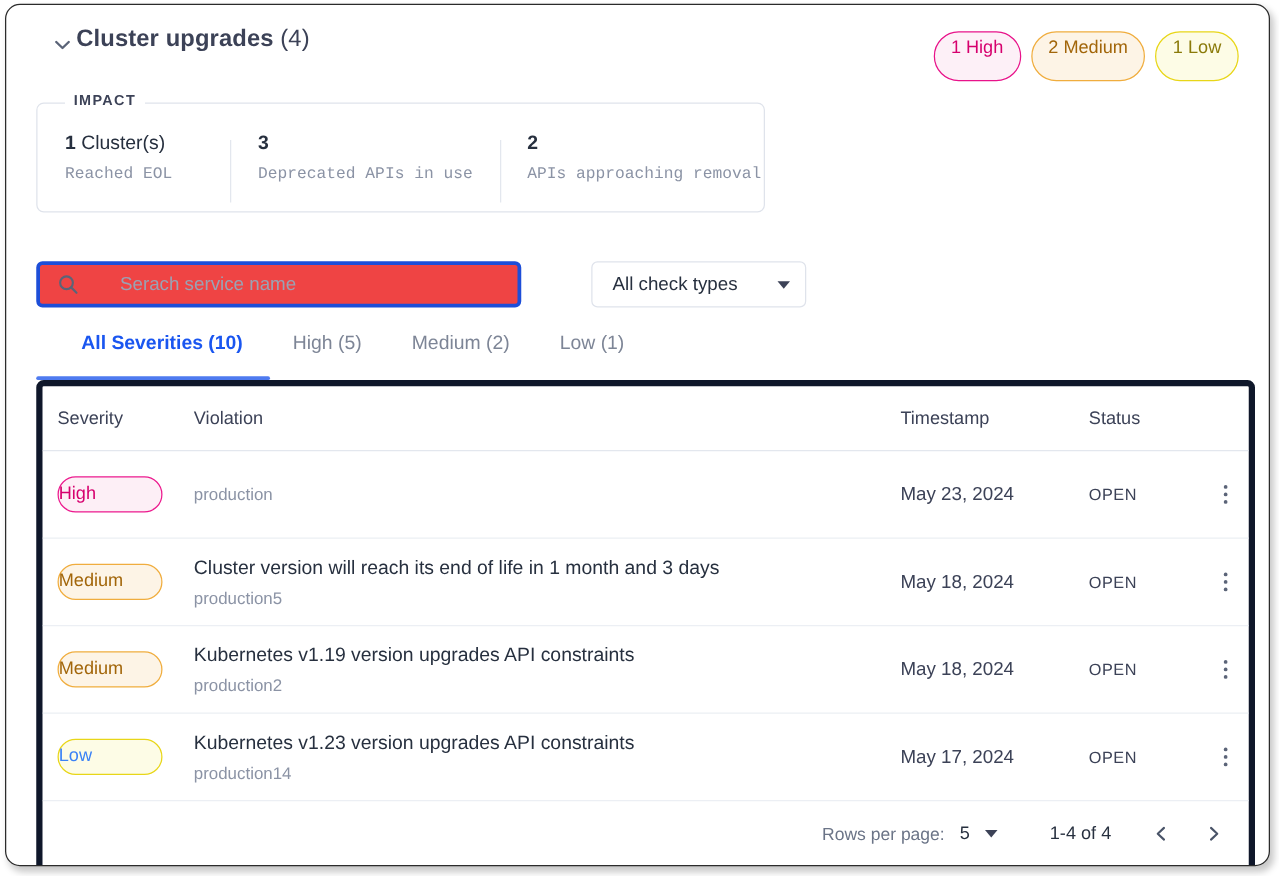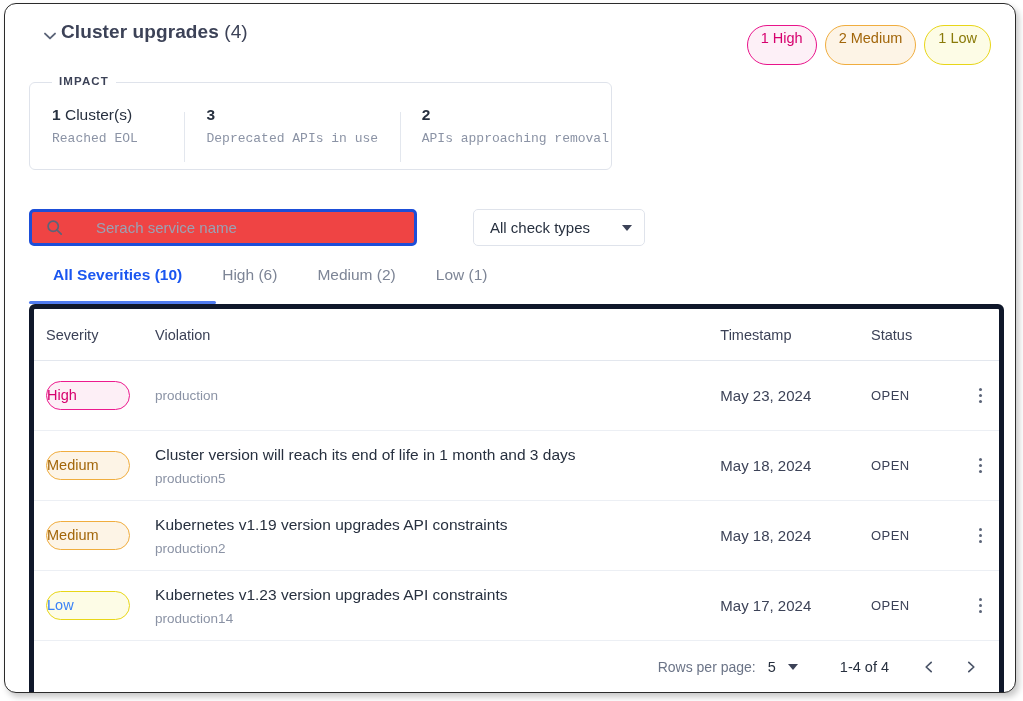--- a/index.html
+++ b/index.html
@@ -195,21 +195,21 @@
     width: 0; height: 0;
     border-left: 5.5px solid transparent;
     border-right: 5.5px solid transparent;
     border-top: 6.5px solid #3c4257;
     margin-left: 6px;
   }
 
   
   .tabs {
     position: absolute;
-    left: 24px;
+    left: 36px;
     top: 262px;
     display: flex;
     align-items: flex-start;
   }
   .tab {
     font-size: 15.5px;
     color: #7d8596;
     padding: 0 20px 15px;
     cursor: pointer;
     white-space: nowrap;
@@ -413,21 +413,21 @@
     <input class="search-input" type="text" placeholder="Serach service name" style="">
   </div>
 
   <div class="check-types">
     <span class="check-types-label">All check types</span>
     <span class="caret-down"></span>
   </div>
 
   <div class="tabs">
     <div class="tab active">All Severities (10)</div>
-    <div class="tab">High (6)</div>
+    <div class="tab">High (5)</div>
     <div class="tab">Medium (2)</div>
     <div class="tab">Low (1)</div>
   </div>
   <div class="tab-underline"></div>
 
   <div class="table">
     <div class="trow thead">
       <div class="c-sev  th">Severity</div>
       <div class="c-viol th">Violation</div>
       <div class="c-time th">Timestamp</div>

